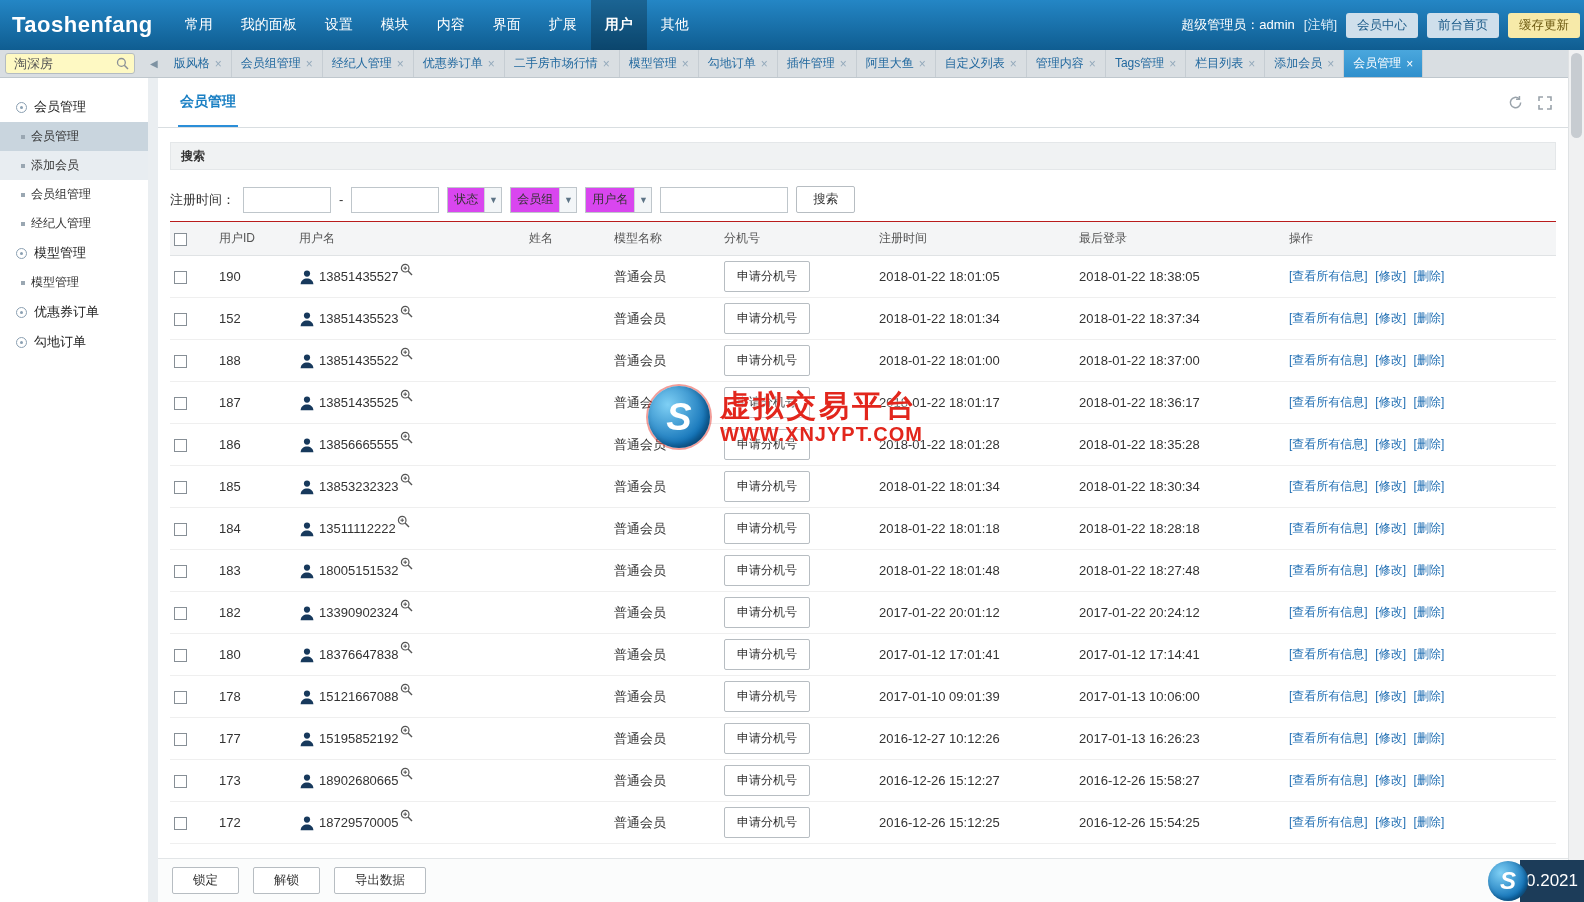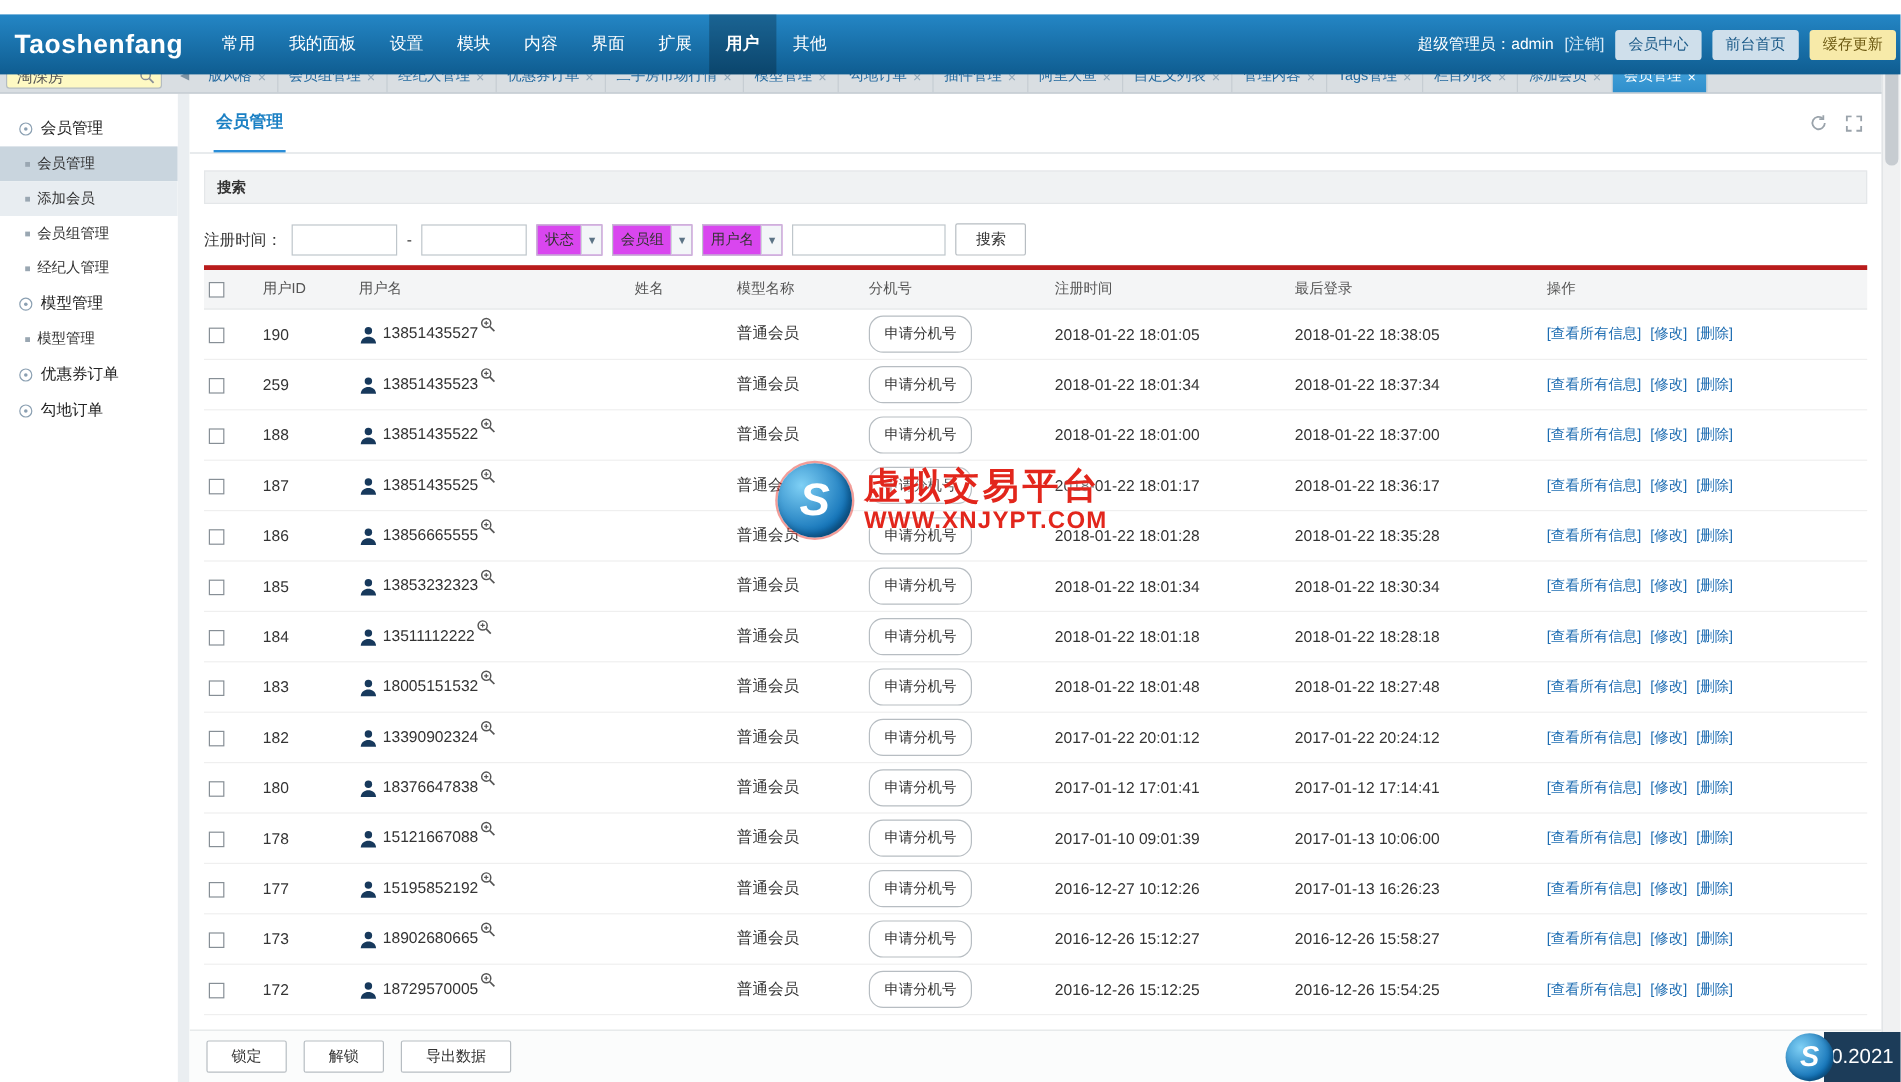--- a/index.html
+++ b/index.html
@@ -1,21 +1,21 @@
 <!DOCTYPE html>
 <html><head>
 <meta charset="utf-8">
 <style>
   *{margin:0;padding:0;box-sizing:border-box}
   html,body{background:#fff}
   body{font-family:"Liberation Sans","DejaVu Sans",sans-serif;color:#333}
   .page{position:relative;width:1584px;height:902px;overflow:hidden;background:#fff}
 
   
-  .topbar{position:absolute;top:12px;left:0;width:100%;height:50px;
+  .topbar{position:absolute;top:0;left:0;width:100%;height:50px;
     background:linear-gradient(#2486c5,#0f5d91);display:flex;align-items:center;color:#fff;z-index:30}
   .logo{font-size:22px;font-weight:bold;padding:0 18px 0 12px;letter-spacing:.5px;white-space:nowrap}
   .topmenu{display:flex;height:100%}
   .menu-item{display:flex;align-items:center;padding:0 14px;font-size:14px;color:#fff;cursor:pointer;white-space:nowrap}
   .menu-item.active{background:rgba(0,0,0,.25);font-weight:bold}
   .top-right{margin-left:auto;display:flex;align-items:center;gap:9px;padding-right:4px;font-size:13px;white-space:nowrap}
   .logout{color:#d8eaf6;cursor:pointer;text-decoration:none}
   .hbtn{background:#cfdfeb;color:#1b5a88;padding:4px 11px;border-radius:3px;font-size:12.5px;cursor:pointer;text-decoration:none}
   .hbtn.yellow{background:#f7eaa9;color:#6d5a12}
 
@@ -61,30 +61,30 @@
     font-size:12px;color:#333;cursor:pointer}
   .sel .lbl{padding:0 6px}
   .sel .arr{width:17px;align-self:stretch;display:flex;align-items:center;justify-content:center;
     border-left:1px solid #cfd5d9;background:#f3f6f8;color:#5d7486;font-size:9px}
   .btn{height:27px;padding:0 16px;background:#fff;border:1px solid #b7bdc2;border-radius:2px;
     font-size:12.5px;color:#333;cursor:pointer;font-family:inherit}
 
   
   .tblwrap{margin:0 12px}
   table{width:100%;border-collapse:collapse;table-layout:fixed}
-  thead th{height:34px;background:#f4f5f6;border-top:4px solid #b91c1c;border-bottom:1px solid #e0e3e5;
+  thead th{height:34px;background:#f4f5f6;border-top:1px solid #b91c1c;border-bottom:1px solid #e0e3e5;
     font-size:12px;font-weight:normal;color:#555;text-align:left;padding-left:4px}
   tbody td{height:42px;border-bottom:1px solid #efefef;font-size:13px;color:#333;padding-left:4px;
     overflow:hidden;white-space:nowrap}
   .cb{display:inline-block;width:13px;height:13px;border:1px solid #878f96;background:#fff;
     vertical-align:middle;cursor:pointer}
   .person{vertical-align:middle}
   .uname{margin-left:4px}
   .magp{position:relative;top:-5px;left:1px;cursor:pointer}
-  .extbtn{padding:6px 12px;background:#fff;border:1px solid #b7bdc2;border-radius:12px;font-size:12px;
+  .extbtn{padding:6px 12px;background:#fff;border:1px solid #b7bdc2;border-radius:2px;font-size:12px;
     color:#333;cursor:pointer;font-family:inherit}
   .act a{color:#1e6db2;font-size:12px;cursor:pointer;text-decoration:none}
   .act a + a{margin-left:4px}
 
   
   .footbar{position:absolute;left:0;right:0;bottom:0;height:44px;background:#fbfcfc;border-top:1px solid #e2e5e7;
     display:flex;align-items:center;gap:14px;padding-left:14px;z-index:15}
   .footbar .btn{padding:0 20px}
 
   
@@ -321,21 +321,21 @@
     <td>2018-01-22 18:01:05</td>
     <td>2018-01-22 18:38:05</td>
     <td class="act">
       <a>[查看所有信息]</a>
       <a>[修改]</a>
       <a>[删除]</a>
     </td>
   </tr>
             <tr>
     <td><span class="cb"></span></td>
-    <td>259</td>
+    <td>152</td>
     <td>
       <svg class="person" width="16" height="16" viewBox="0 0 16 16">
                   <circle cx="8" cy="4.6" r="3.1" fill="#17395c"></circle>
                   <path d="M1.6 15.2c.4-3.8 3.1-5.6 6.4-5.6s6 1.8 6.4 5.6z" fill="#17395c"></path>
                 </svg><span class="uname">13851435523</span><svg class="magp" width="13" height="13" viewBox="0 0 13 13">
                   <circle cx="5.2" cy="5.2" r="3.8" fill="none" stroke="#555" stroke-width="1.2"></circle>
                   <line x1="8.1" y1="8.1" x2="12" y2="12" stroke="#555" stroke-width="1.4"></line>
                   <line x1="3.4" y1="5.2" x2="7" y2="5.2" stroke="#555" stroke-width="1"></line>
                   <line x1="5.2" y1="3.4" x2="5.2" y2="7" stroke="#555" stroke-width="1"></line>
                 </svg>

